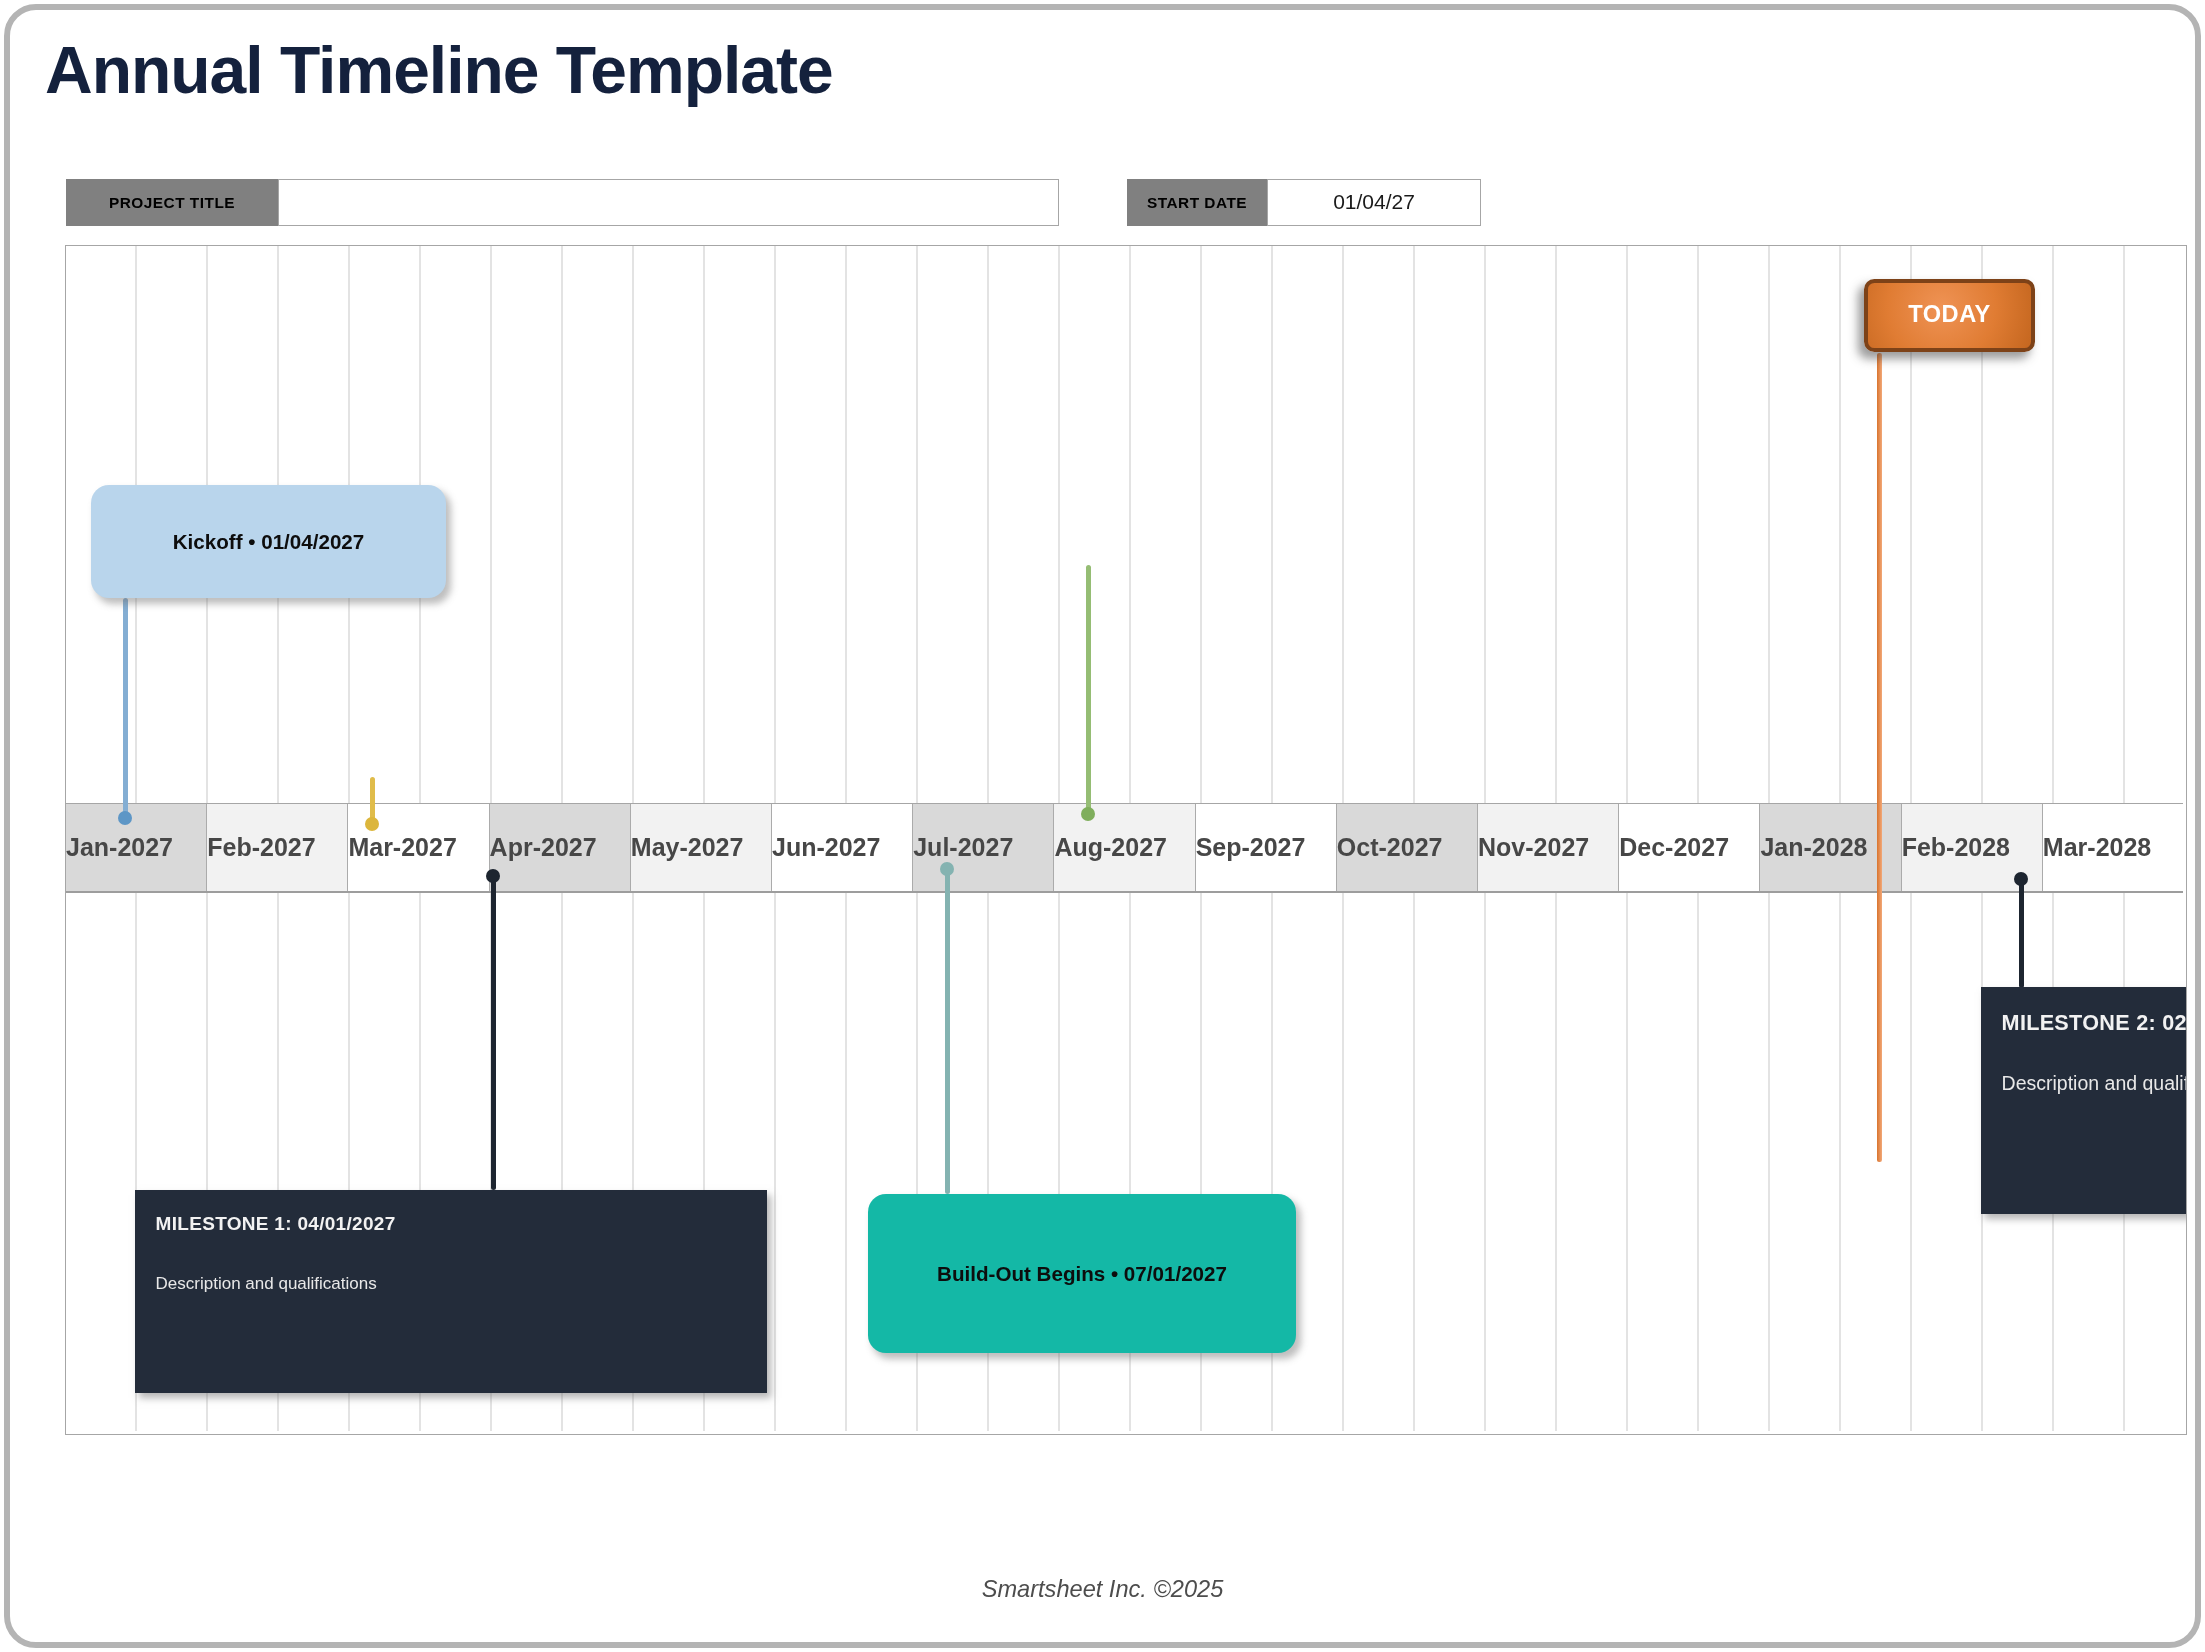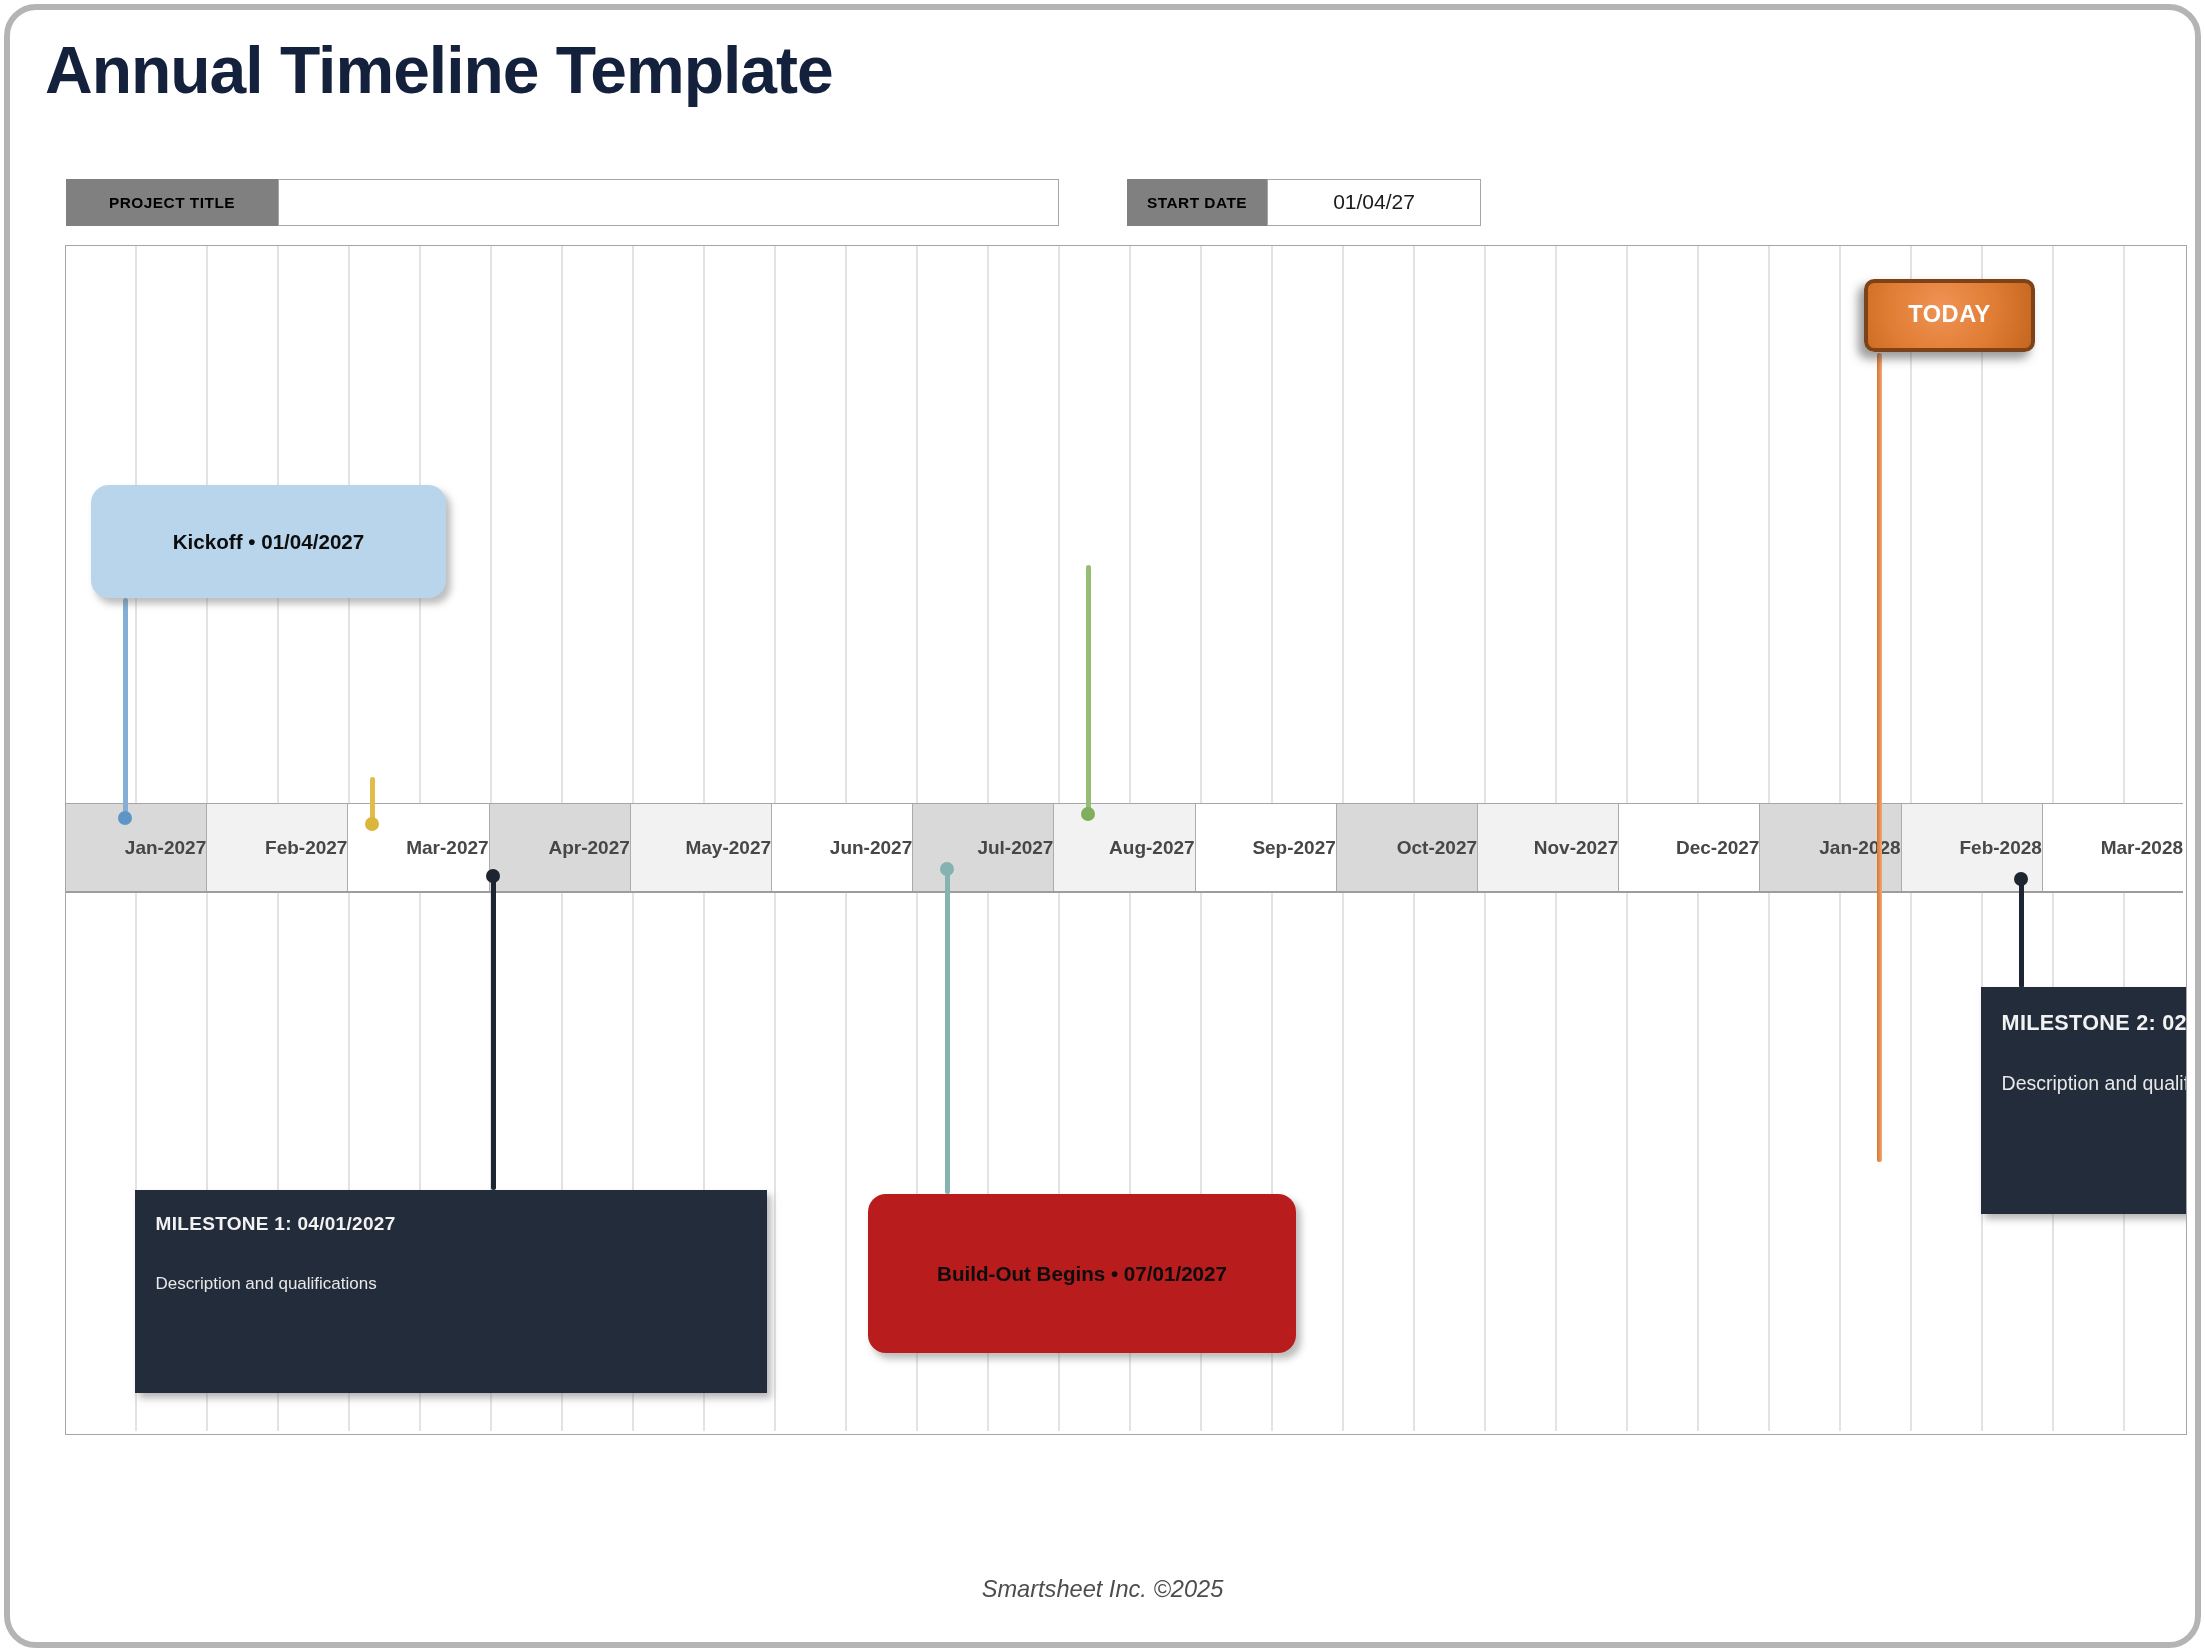--- a/index.html
+++ b/index.html
@@ -27,21 +27,21 @@
   .chart{left:65px;top:245px;width:2120px;height:1188px;border:1.5px solid #a6a6a6;
     background:#ffffff;overflow:hidden;}
   .chart-inner{position:absolute;left:0;top:0;width:2117px;height:1185px;}
   .gridlines{position:absolute;left:0;top:0;width:2117px;height:1185px;
     background:repeating-linear-gradient(to right,transparent 0px,transparent 69px,#e3e3e3 69px,#e3e3e3 71px);}
 
   
   .month-band{position:absolute;left:0;top:557px;width:2117px;height:87px;
     display:flex;border-top:1.5px solid #a6a6a6;border-bottom:2.1px solid #9d9d9d;
     box-sizing:content-box;z-index:3;}
-  .mcell{flex:1 1 0;line-height:87px;text-align:right;font-size:19px;font-weight:bold;
+  .mcell{flex:1 1 0;line-height:87px;text-align:left;font-size:25px;font-weight:bold;
     color:#474747;border-left:1.5px solid #ababab;overflow:hidden;white-space:nowrap;}
   .mcell:first-child{border-left:none;}
   .m-dark{background:#d9d9d9;}
   .m-light{background:#f2f2f2;}
   .m-white{background:#ffffff;}
 
   
   .stem{position:absolute;width:4.6px;border-radius:2.6px;z-index:5;}
   .dot{position:absolute;width:14.4px;height:14.4px;border-radius:50%;z-index:6;}
 
@@ -119,21 +119,21 @@
     <div class="flag flag-kickoff" style="background:#b9d5ec;">Kickoff • 01/04/2027</div>
 
     <div class="stem" style="left:304px;top:531px;height:47px;background:#e0bc4a;"></div>
     <div class="dot" style="left:299px;top:571px;background:#dcb63c;"></div>
 
     <div class="stem" style="left:1020px;top:319px;height:250px;background:#95bd74;"></div>
     <div class="dot" style="left:1015px;top:561px;background:#7fae5c;"></div>
 
     <div class="dot" style="left:874px;top:616px;background:#84b3b1;"></div>
     <div class="stem" style="left:879px;top:623px;height:325px;background:#84b3b1;"></div>
-    <div class="flag flag-buildout" style="background:#b91c1c;">Build-Out Begins • 07/01/2027</div>
+    <div class="flag flag-buildout" style="background:#14b8a6;">Build-Out Begins • 07/01/2027</div>
 
     <div class="dot" style="left:420px;top:623px;background:#1d2530;"></div>
     <div class="stem" style="left:425px;top:630px;height:314px;background:#1d2530;"></div>
     <div class="mstone mstone1">
       <div class="ms-title">MILESTONE 1: 04/01/2027</div>
       <div class="ms-desc">Description and qualifications</div>
     </div>
 
     <div class="dot" style="left:1948px;top:626px;background:#1d2530;"></div>
     <div class="stem" style="left:1953px;top:634px;height:108px;background:#1d2530;"></div>

